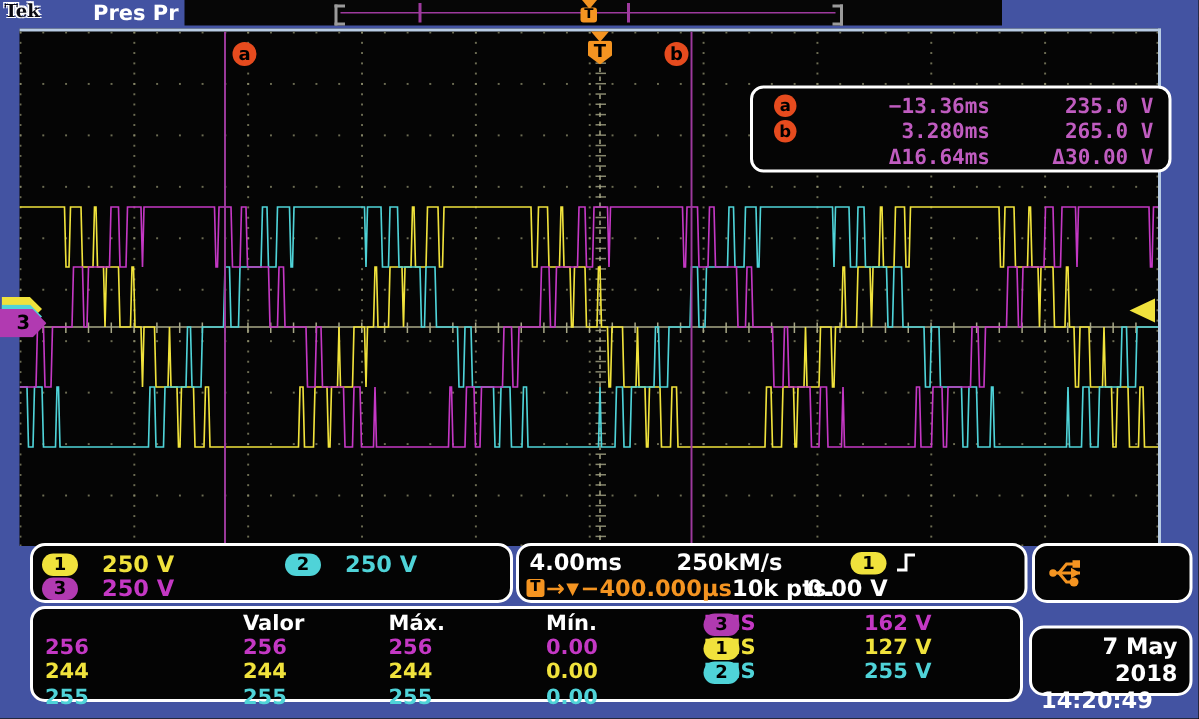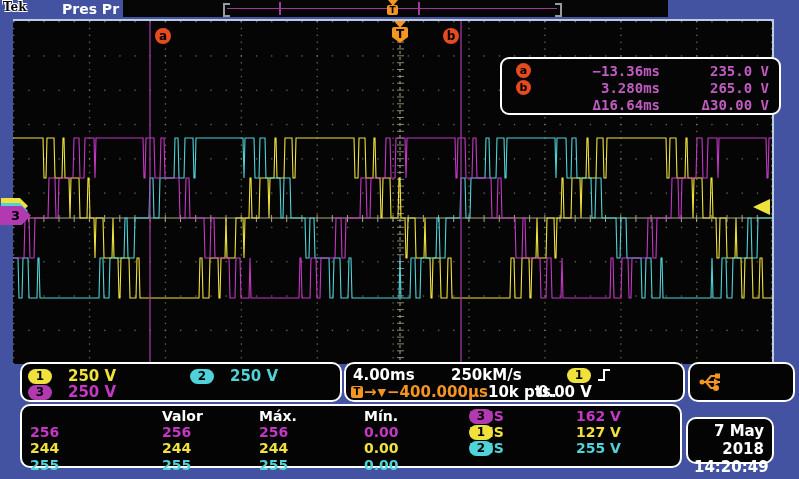--- a/index.html
+++ b/index.html
@@ -60,21 +60,21 @@
                font-weight:bold;line-height:12px;text-align:center;}
   .usb-box{left:688px;top:362px;width:107px;height:40px;display:flex;align-items:center;padding-left:8px;}
   .meas-box{left:20px;top:404px;width:662px;height:64px;padding:2px 0 0 8px;
             display:grid;grid-template-columns:132px 97px 105px 105px 107px auto;
             grid-auto-rows:16.2px;align-items:center;}
   .mh{color:#fff;font-size:14px;font-weight:bold;}
   .mcell{font-size:14px;font-weight:bold;white-space:nowrap;}
   .mlabel{display:flex;align-items:center;gap:8px;}
   .c1{color:var(--ch1);} .c2{color:var(--ch2);} .c3{color:var(--ch3);}
   .bg1{background:var(--ch1);} .bg2{background:var(--ch2);} .bg3{background:var(--ch3badge);}
-  .date-box{left:686px;top:417px;width:88px;height:47px;color:#fff;font-weight:bold;font-size:15px;
+  .date-box{left:686px;top:417px;width:109px;height:47px;color:#fff;font-weight:bold;font-size:15px;
             padding:3px 6px;text-align:left;}
   .date-box .d{text-align:right;padding-right:2px;}
 </style>
 </head>
 <body>
 
 <div id="root" style="--background: #4353a2; --frame: #b8cce4; --screen: #050505; --ch1: #f0e23c; --ch2: #4fd3d8; --ch3: #c438c4; --ch3badge: #b13ab1; --graticule: #8f8f6e; --axis: #a8a887; --cursor_line: #9e3a9e; --readout_magenta: #c05cc0; --orange: #f49421; --cursor_badge: #e64b1e; --white: #ffffff;">
 
   <div class="topbar">
     <span class="tek-logo">Tek</span>

